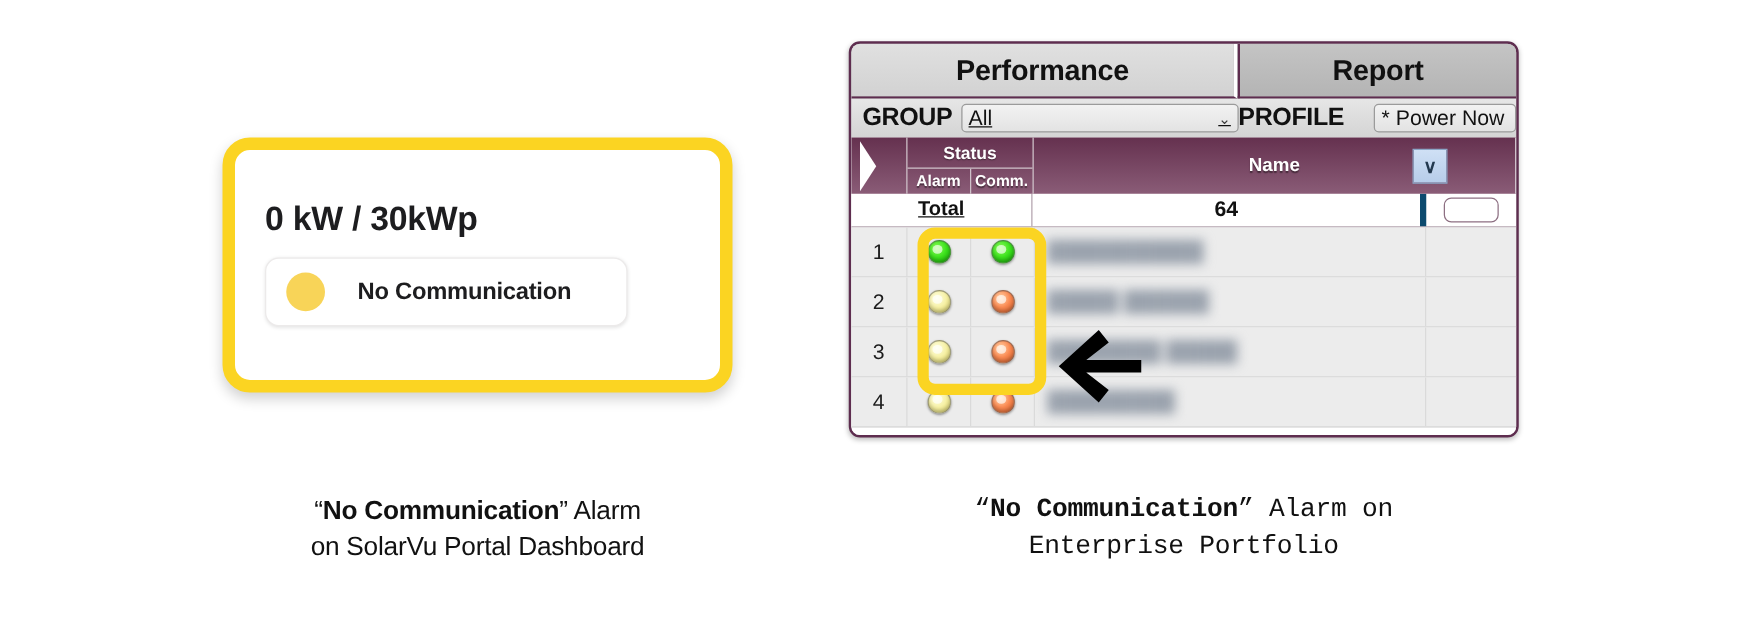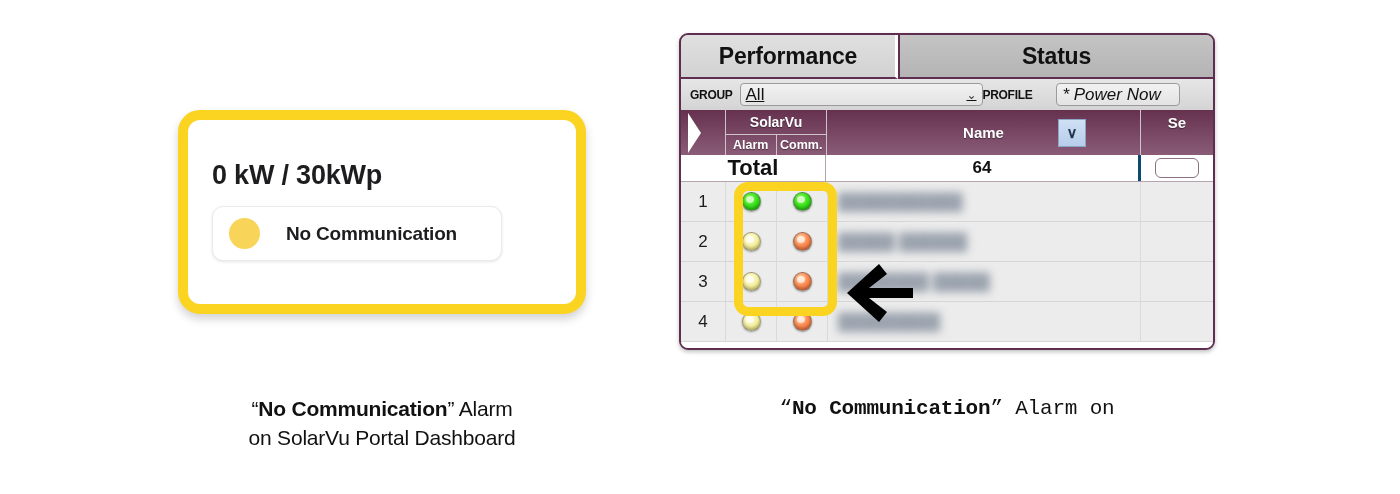--- a/index.html
+++ b/index.html
@@ -108,21 +108,21 @@
     display: flex;
     align-items: center;
     justify-content: center;
     font-size: 23px;
     font-weight: bold;
     color: #111;
     box-sizing: border-box;
     letter-spacing: -0.2px;
   }
   .tab.active {
-    width: 217px;
+    width: 309px;
     background: linear-gradient(180deg,#e0e0e0 0%,#d2d2d2 100%);
     border-right: 3px solid #ffffff;
     border-bottom: 2px solid #5e2d4f;
     border-radius: 7px 0 0 0;
   }
   .tab.inactive {
     flex: 1;
     background: linear-gradient(180deg,#c4c4c4 0%,#b4b4b4 100%);
     border-left: 2px solid #5e2d4f;
     border-bottom: 2px solid #5e2d4f;
@@ -135,21 +135,21 @@
     left: 0; top: 44px;
     width: 100%;
     height: 31px;
     background: linear-gradient(180deg,#e6e6e6 0%,#d4d4d4 100%);
     display: flex;
     align-items: center;
     padding: 0 0 0 9px;
     box-sizing: border-box;
   }
   .filter-label {
-    font-size: 12px;
+    font-size: 20px;
     font-weight: bold;
     color: #111;
     letter-spacing: -0.3px;
     white-space: nowrap;
   }
   .select-box {
     height: 23px;
     margin-left: 7px;
     background: linear-gradient(180deg,#f2f2f2 0%,#e3e3e3 100%);
     border: 1px solid #9b9b9b;
@@ -157,21 +157,21 @@
     display: flex;
     align-items: center;
     padding: 0 5px;
     box-sizing: border-box;
     font-size: 17px;
     color: #111;
     white-space: nowrap;
     overflow: hidden;
   }
   #group-select { width: 243px; justify-content: space-between; text-decoration: underline; }
-  #profile-select { margin-left: 24px; width: 124px; font-style: italic; }
+  #profile-select { margin-left: 24px; width: 124px; }
   .caret {
     font-size: 12px;
     color: #3a3a3a;
     line-height: 1;
     margin-left: 4px;
   }
 
   
   #portfolio-table {
     position: absolute;
@@ -285,28 +285,29 @@
 
   
   #total-row {
     height: 27px;
     background: #ffffff;
     border-bottom: 1px solid #b4a4ae;
   }
   #total-label {
     width: 144px; flex: 0 0 144px;
     display: flex; align-items: center; justify-content: center;
-    font-size: 22px; font-weight: bold; color: #111;
+    font-size: 16px; font-weight: bold; color: #111;
     border-right: 1px solid #b4a4ae;
+    text-decoration: underline;
   }
   #total-count {
     flex: 1 1 auto;
     display: flex; align-items: center; justify-content: center;
     font-size: 17px; font-weight: bold; color: #111;
-    border-right: 3px solid #0c4a6e;
+    border-right: 5px solid #0c4a6e;
   }
   #total-sel {
     width: 72px; flex: 0 0 72px;
     display: flex; align-items: center; justify-content: center;
   }
   #total-sel-box {
     width: 42px; height: 18px;
     border: 1px solid #8d6f82;
     border-radius: 6px;
     background: #ffffff;
@@ -420,21 +421,21 @@
 </div>
 
 <div id="right-panel">
   <div id="portfolio-window">
 
     <div id="tab-strip">
       <div class="tab active">
         <span>Performance</span>
       </div>
       <div class="tab inactive">
-        <span>Status</span>
+        <span>Report</span>
       </div>
     </div>
 
     <div id="filter-bar">
       <span class="filter-label">GROUP</span>
       <div class="select-box" id="group-select">
         <span>All</span>
         <span class="caret">⌄</span>
       </div>
       <span class="filter-label" style="">PROFILE</span>
@@ -443,31 +444,30 @@
       </div>
     </div>
 
     <div id="portfolio-table">
 
       <div class="trow" id="table-head">
         <div class="c-idx" id="head-idx">
           <span id="arrow-tab"></span>
         </div>
         <div id="head-status">
-          <div id="head-status-title">SolarVu</div>
+          <div id="head-status-title">Status</div>
           <div id="head-status-sub">
             <div class="status-sub-cell">Alarm</div>
             <div class="status-sub-cell">Comm.</div>
           </div>
         </div>
         <div class="c-name" id="head-name">
           <span>Name</span>
           <span id="name-sort-button">∨</span>
         </div>
-        <div class="c-sel" id="head-sel">Se</div>
       </div>
 
       <div class="trow" id="total-row">
         <div id="total-label">Total</div>
         <div id="total-count">64</div>
         <div id="total-sel">
           <span id="total-sel-box"></span>
         </div>
       </div>
 
@@ -536,13 +536,14 @@
   <path d="M2 33 L34 4 L42 14 L24 28 L68 28 L68 38 L24 38 L42 52 L34 62 Z" fill="#000000"></path>
 </svg>
 
 <div class="caption" id="caption-left">
   <span>“<b>No Communication</b>”<span> Alarm</span></span><br>
   <span>on SolarVu Portal Dashboard</span>
 </div>
 
 <div class="caption" id="caption-right">
   <span>“<b>No Communication</b>”<span> Alarm on</span></span><br>
+  <span>Enterprise Portfolio</span>
 </div>
 
 </body></html>

